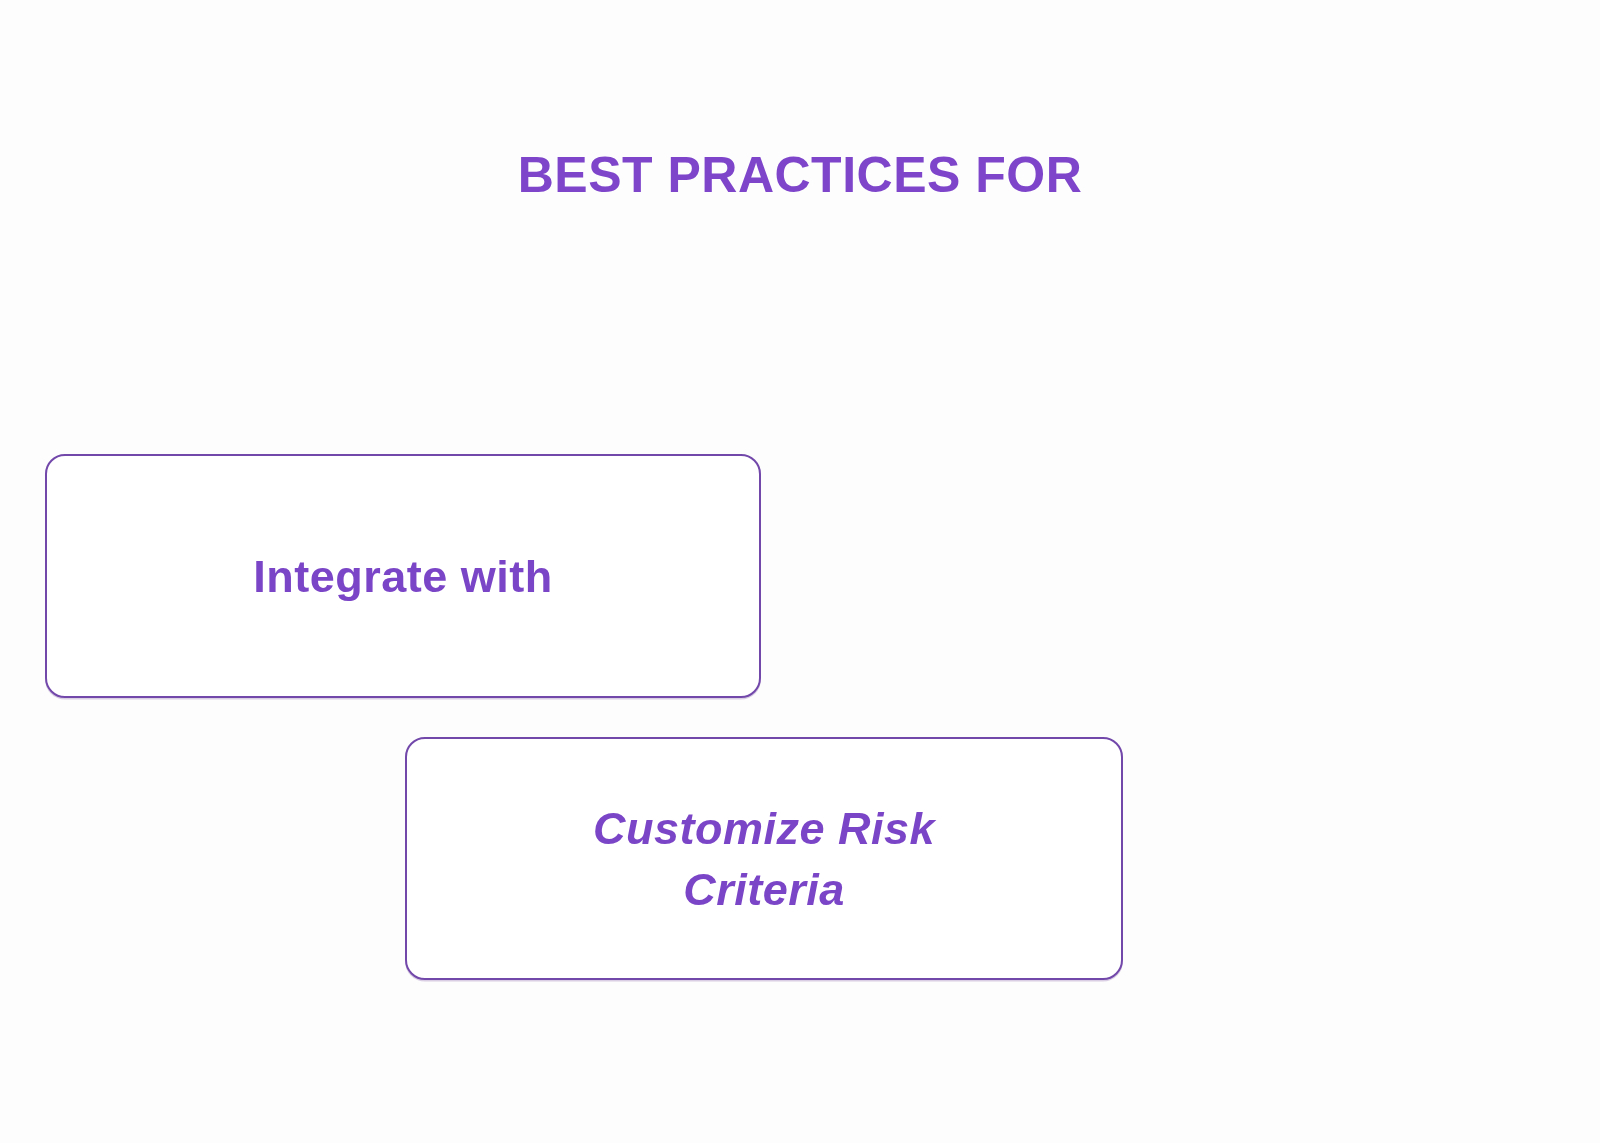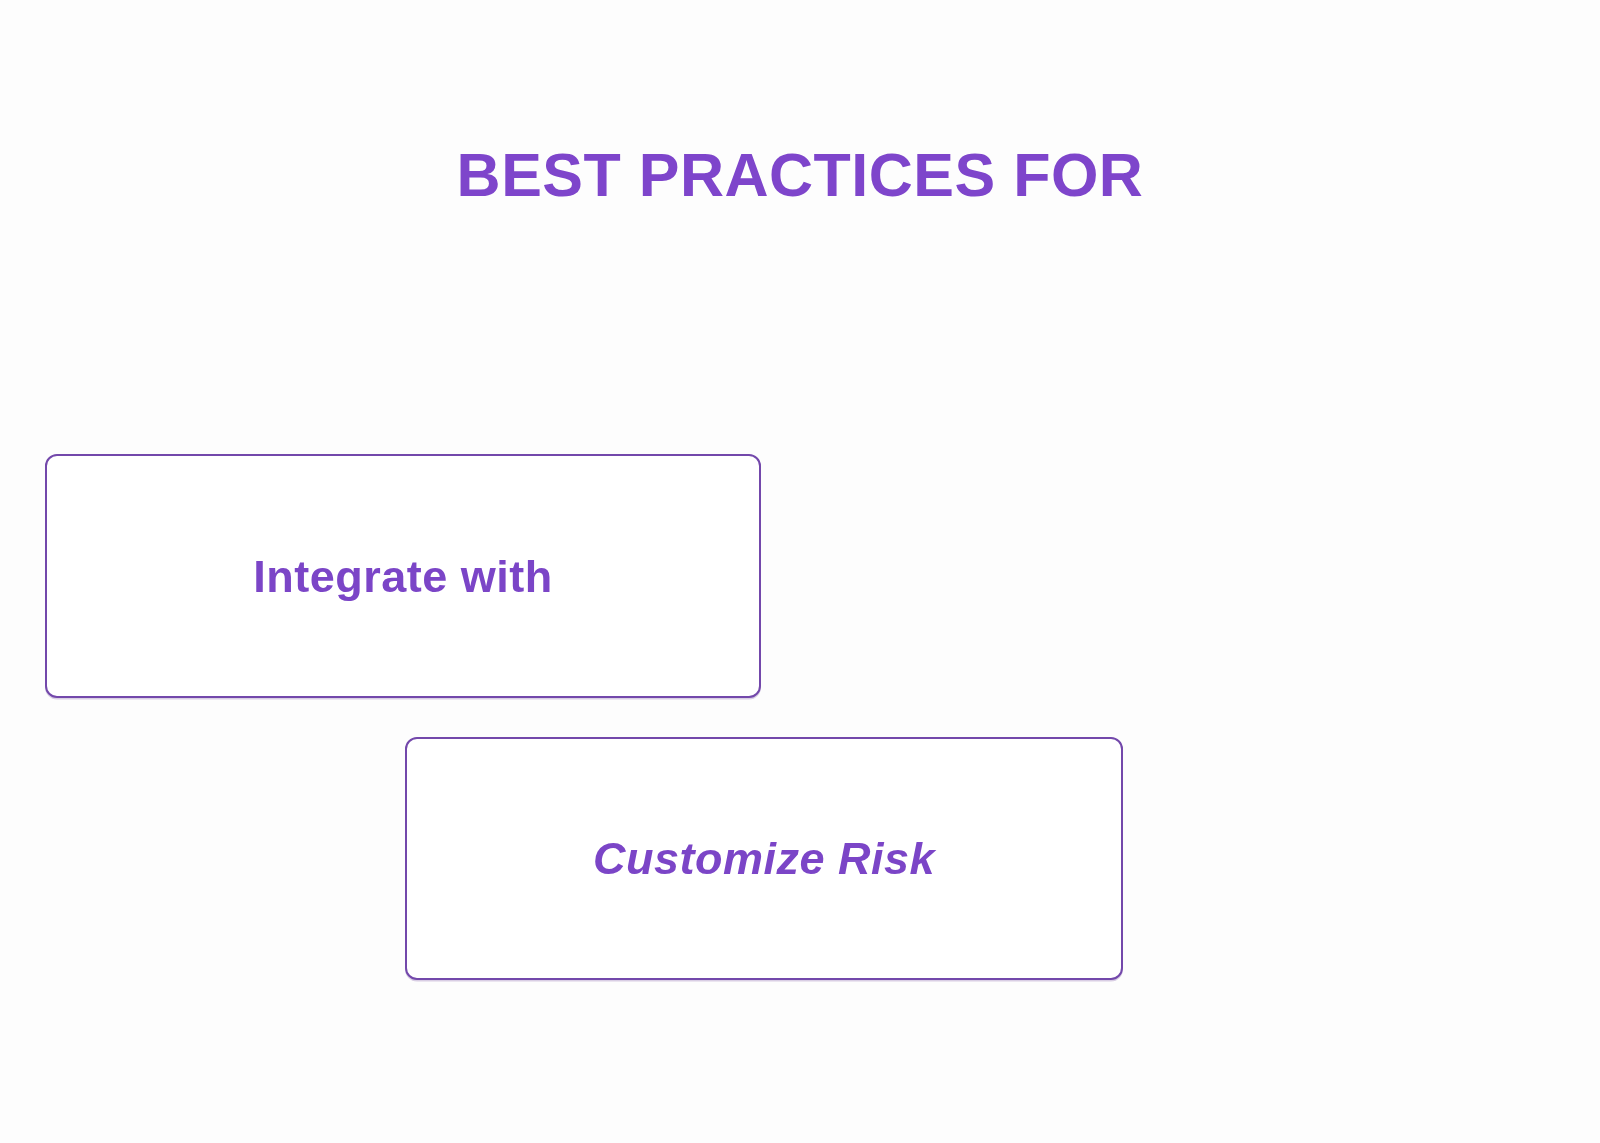--- a/index.html
+++ b/index.html
@@ -17,33 +17,33 @@
     background: var(--page-bg, #fdfdfd);
     overflow: hidden;
   }
   .title {
     position: absolute;
     top: 128px;
     left: 0;
     width: 1600px;
     text-align: center;
     color: var(--title-color, #7e45cb);
-    font-size: 61px;
+    font-size: 50px;
     line-height: 95px;
     font-weight: bold;
     letter-spacing: 0.5px;
   }
   .title .line {
     display: block;
   }
   .card {
     position: absolute;
     box-sizing: border-box;
     border: 2.5px solid var(--card-border, #7348ab);
-    border-radius: 12px;
+    border-radius: 20px;
     background: var(--card-bg, #ffffff);
     box-shadow: 0 1.5px 0 rgba(90, 42, 140, 0.22);
     display: flex;
     flex-direction: column;
     align-items: center;
     justify-content: center;
     text-align: center;
     color: var(--card-text, #7b45c7);
     font-size: 45px;
     line-height: 61px;
@@ -82,15 +82,16 @@
     <span class="line">BEST PRACTICES FOR</span>
   </h1>
 
   <div class="card" id="card-integrate">
     <span class="line">Integrate with</span>
   </div>
 
 
   <div class="card" id="card-criteria">
     <span class="line">Customize Risk</span>
+    <span class="line">Criteria</span>
   </div>
 
 </div>
 
 </body></html>

